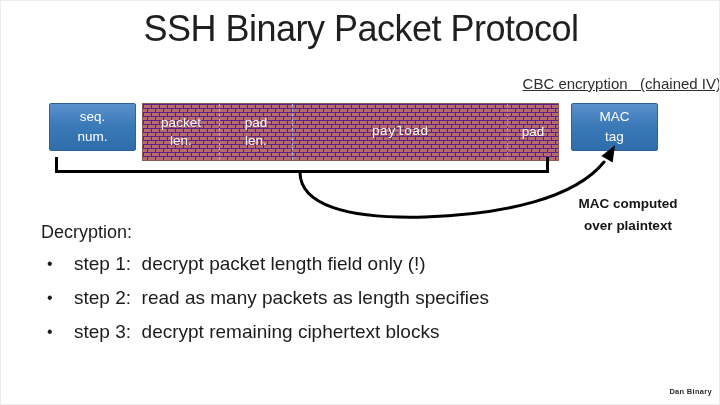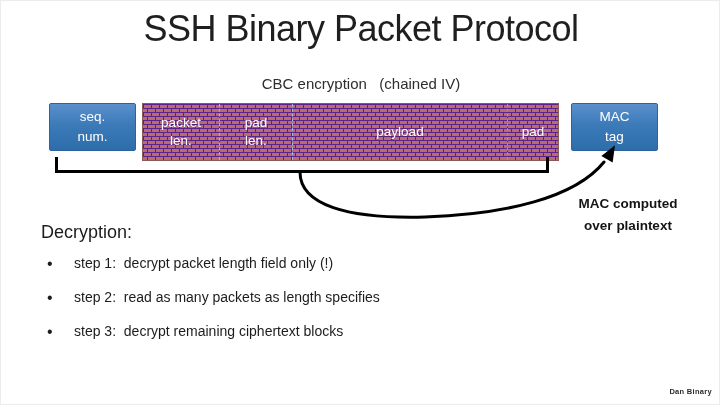--- a/index.html
+++ b/index.html
@@ -6,22 +6,22 @@
   .slide{
     position:relative;width:720px;height:405px;overflow:hidden;
     background:#ffffff;border:1px solid #ececec;box-sizing:border-box;
     font-family:"Liberation Sans",sans-serif;color:#1c1c1c;
   }
   .title{
     position:absolute;top:7px;left:0;width:720px;text-align:center;
     font-size:36px;letter-spacing:-0.5px;color:#1f1f1f;white-space:pre;
   }
   .subtitle{
-    position:absolute;top:74px;left:0;width:720px;text-align:center;
-    font-size:15px;color:#2e2e2e;white-space:pre;
+    position:absolute;top:74px;left:0;width:720px;text-align:right;
+    font-size:15px;color:#2e2e2e;white-space:pre;text-decoration:underline;
   }
   
   .bluebox{
     position:absolute;top:102px;height:48px;width:87px;box-sizing:border-box;
     background:linear-gradient(180deg,#5a91cd 0%,#3c7ab8 45%,#2e6dab 100%);
     border:1px solid #2c639c;border-radius:2px;
     color:#fff;font-size:13.5px;line-height:1.45;
     display:flex;flex-direction:column;align-items:center;justify-content:center;
   }
   .seqbox{left:48px;}
@@ -38,39 +38,39 @@
     border:1px solid #8a5a5a;
     display:flex;
   }
   .segment{
     display:flex;flex-direction:column;align-items:center;justify-content:center;
     color:#fff;font-size:13.5px;line-height:1.3;box-sizing:border-box;
     text-shadow:0 1px 1px rgba(60,10,70,0.35);
   }
   .seg-packet-len{width:76px;}
   .seg-pad-len{width:73px;border-left:1px dashed #a9b3dc;}
-  .seg-payload{width:215px;border-left:1px dashed #a9b3dc;}
+  .seg-payload{width:215px;border-left:1px dashed #a9b3dc;font-family:Liberation Mono, monospace;}
   .seg-pad{flex:1;border-left:1px dashed #9a9a9a;}
   
   .bracket-line{position:absolute;left:54px;top:169px;width:494px;height:3px;background:#000;}
   .bracket-tick{position:absolute;top:156px;width:3px;height:16px;background:#000;}
   .tick-left{left:54px;}
   .tick-right{left:545px;}
   .overlay{position:absolute;left:0;top:0;pointer-events:none;}
   .annotation{
     position:absolute;left:552px;top:192px;width:150px;text-align:center;
     font-size:13.5px;line-height:1.6;color:#141414;font-weight:bold;
   }
   .annotation span{display:block;}
   
   .heading{position:absolute;left:40px;top:221px;font-size:18px;color:#1c1c1c;}
   .bullets{position:absolute;left:46px;top:252px;margin:0;padding:0;list-style:none;}
   .bullets li{
     position:relative;margin:0 0 13px 0;padding-left:27px;
-    font-size:14px;line-height:21px;color:#1c1c1c;white-space:pre;
+    font-size:19px;line-height:21px;color:#1c1c1c;white-space:pre;
   }
   .bullets li::before{content:"\2022";position:absolute;left:0;top:0;font-size:16px;}
   .footer{
     position:absolute;right:7px;top:386px;font-size:7.5px;font-weight:bold;
     color:#2b2b2b;letter-spacing:0.3px;
   }
   .lbl-line{display:block;}
 </style>
 </head>
 <body>

